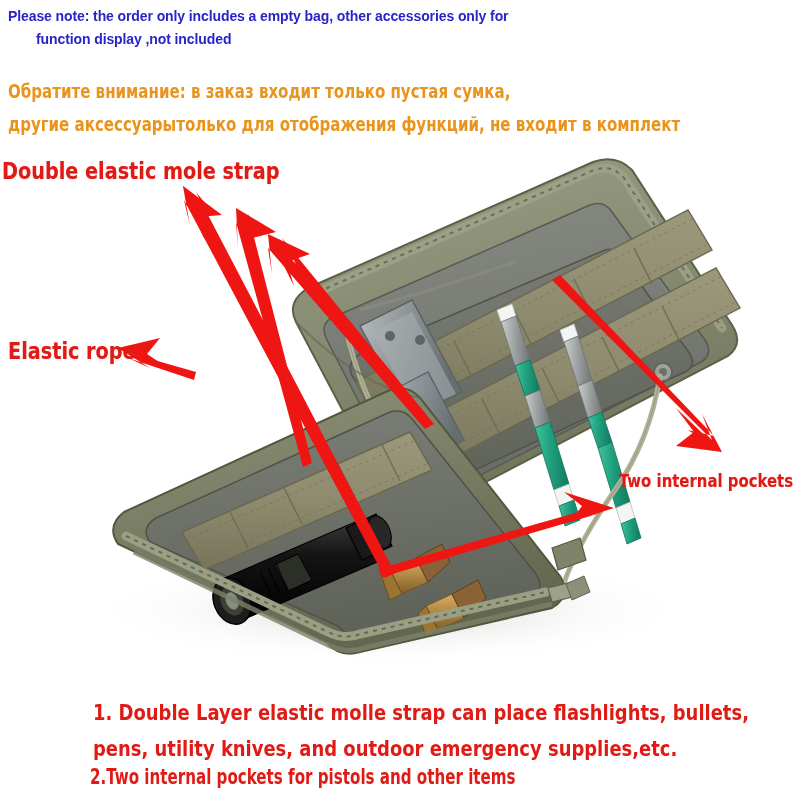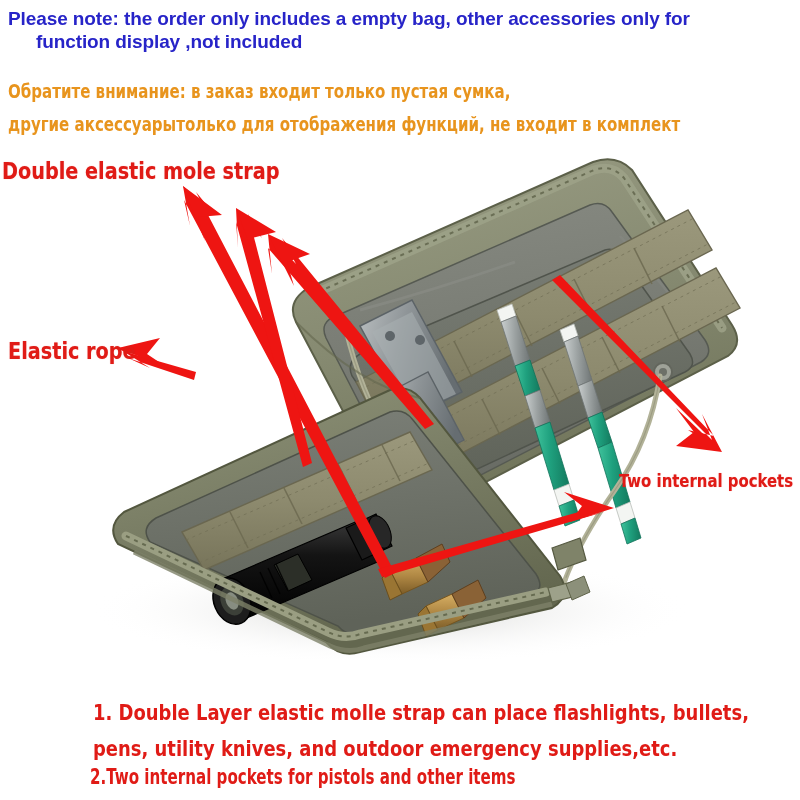--- a/index.html
+++ b/index.html
@@ -9,21 +9,21 @@
     background:#ffffff;
     font-family:"Liberation Sans","DejaVu Sans",sans-serif;
     overflow:hidden;
     position:relative;
   }
   #stage{position:relative;width:800px;height:800px;background:#fff;overflow:hidden;}
 
   
   .note-en{
     position:absolute;left:8px;width:790px;
-    color:#2724c8;font-weight:bold;font-size:19px;
+    color:#2724c8;font-weight:bold;font-size:14px;
     letter-spacing:-0.1px;white-space:nowrap;
   }
   .note-en.l1{top:8px;}
   .note-en.l2{top:31px;margin-left:28px;}
   .note-ru{
     position:absolute;left:8px;
     color:#e8941d;font-weight:bold;
     font-family:"DejaVu Sans Condensed","Liberation Sans Narrow","Liberation Sans",sans-serif;
     font-size:19px;
     transform:scaleX(.88);transform-origin:left center;

